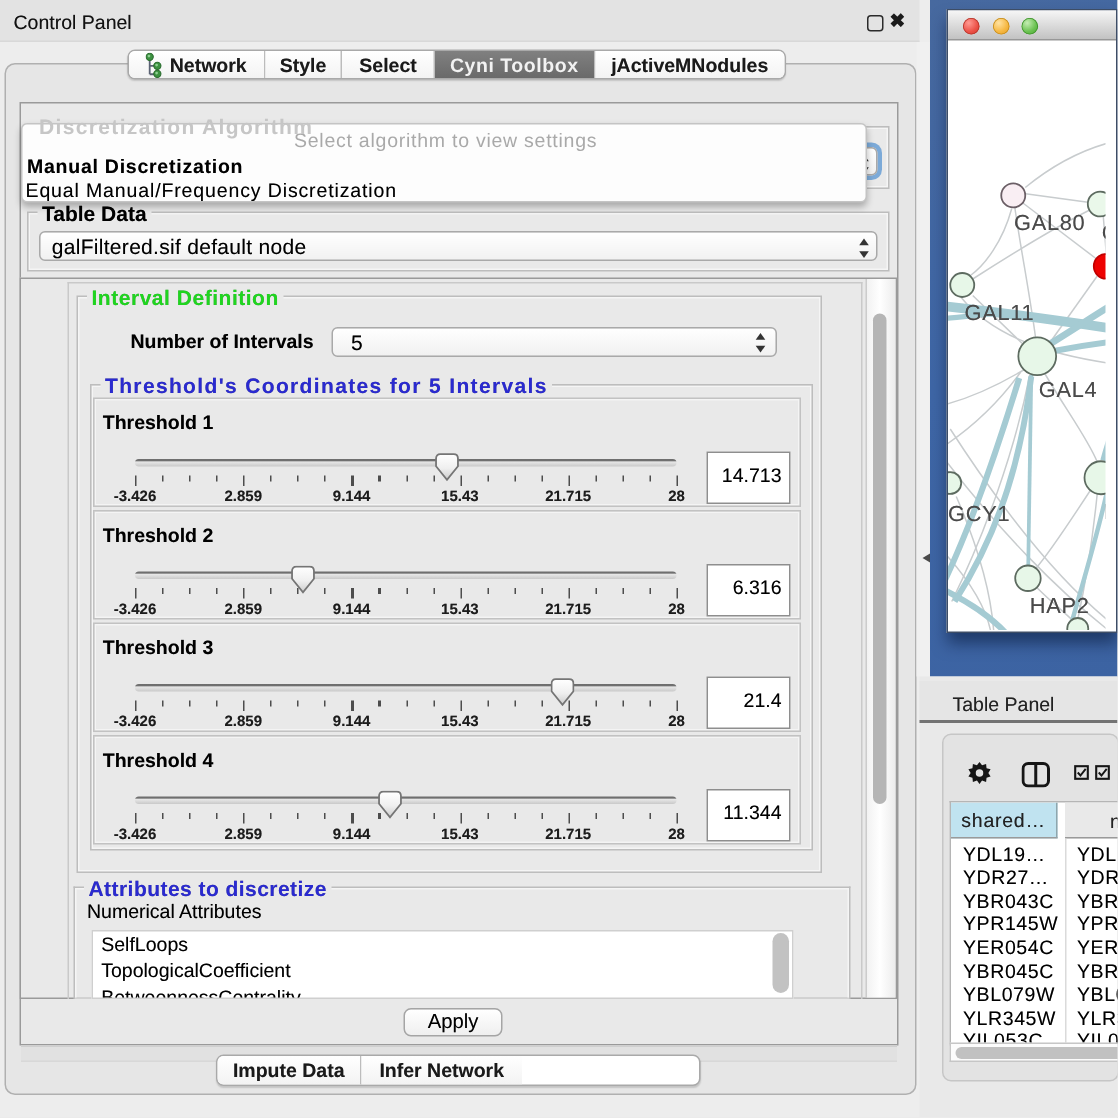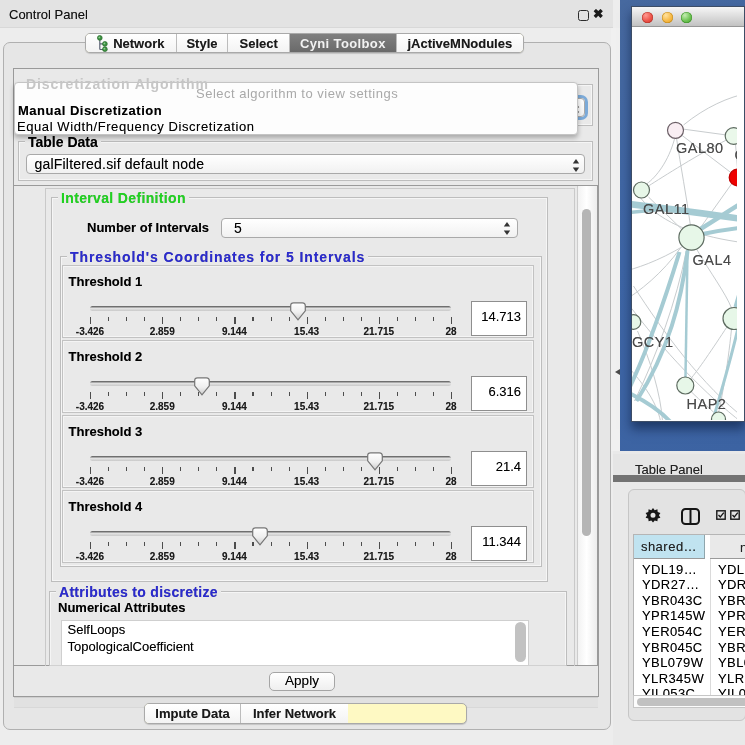--- a/index.html
+++ b/index.html
@@ -9,21 +9,21 @@
 
 #titlebar { position:absolute; left:0; top:0; width:613px; height:28px; background:#e3e3e3; border-bottom:1px solid #d8d8d8; }
 #titlebar .t { position:absolute; left:9px; top:7px; font-size:13px; color:#111; }
 #fl-ico { position:absolute; left:578px; top:10px; width:11px; height:11px; border:1.7px solid #2b2b2b; border-radius:2.5px; }
 #x-ico { position:absolute; left:593px; top:5.5px; font-size:12.5px; font-weight:bold; color:#1b1b1b; }
 
 
 #outer { position:absolute; left:3px; top:42px; width:608px; height:688px; background:#e6e6e6; border:1px solid #b0b0b0; border-radius:7px; }
 
 
-.seg { position:absolute; display:flex; background:#fef9c3; border:1px solid #a9a9a9; border-radius:5px; overflow:hidden; box-shadow:0 1px 1px rgba(0,0,0,0.15); }
+.seg { position:absolute; display:flex; background:#ffffff; border:1px solid #a9a9a9; border-radius:5px; overflow:hidden; box-shadow:0 1px 1px rgba(0,0,0,0.15); }
 .seg > div { display:flex; align-items:center; justify-content:center; font-size:13px; font-weight:bold; color:#1a1a1a; border-right:1px solid #bcbcbc; white-space:nowrap; background:linear-gradient(#ffffff,#f3f3f3); }
 .seg > div:last-child { border-right:none; }
 .seg > div.sel { background:linear-gradient(#808080,#6a6a6a); color:#f2f2f2; letter-spacing:0.37px; }
 #toptabs { left:85px; top:33px; width:439px; height:20px; }
 #bottabs { left:144px; top:703px; width:323px; height:21px; }
 
 
 #inner { position:absolute; left:13px; top:68px; width:586px; height:629px; background:#e9e9e9; border:1px solid #9a9a9a; }
 
 
@@ -62,21 +62,21 @@
 .thp { position:absolute; left:62px; width:472px; height:72.5px; background:#e9e9e9; border:1px solid #c2c2c2; box-shadow:inset 0 0 0 1px rgba(255,255,255,0.5); }
 .thlab { position:absolute; left:5.5px; top:8px; font-size:13px; font-weight:bold; }
 .track { position:absolute; height:5px; border-radius:2.5px; background:linear-gradient(#6e6e6e 0px,#707070 1px,#e6e6e6 2px,#c9c9c9 100%); }
 .tk { position:absolute; width:1.2px; background:#4d4d4d; }
 .tklbs { position:absolute; left:0; top:59.5px; width:100%; }
 .tklb { position:absolute; width:60px; text-align:center; font-size:10px; font-weight:bold; color:#1c1c1c; }
 .thumb { position:absolute; }
 .vbox { position:absolute; left:408px; width:56px; height:35px; background:#fff; border:1px solid #8e8e8e; font-size:13px; text-align:right; padding:7px 5px 0 0; }
 
 
-#numattr { position:absolute; left:58px; top:599.5px; font-size:13px; font-weight:bold; }
+#numattr { position:absolute; left:58px; top:599.5px; font-size:13px; font-weight:normal; }
 #attrlist { position:absolute; left:61px; top:620px; width:468px; height:46px; background:#fff; border:1px solid #cfcfcf; font-size:13px; overflow:hidden; }
 #attrlist div { padding:0 0 0 5.5px; height:17.3px; line-height:17.6px; }
 #attrvsb { position:absolute; left:515px; top:622px; width:11px; height:40px; background:#c2c2c2; border-radius:6px; }
 
 
 #applybtn { position:absolute; left:269px; top:672px; width:66px; height:19px; background:linear-gradient(#ffffff,#efefef); border:1px solid #a5a5a5; border-radius:5px; font-size:13.5px; text-align:center; padding-top:0px; }
 #strip { position:absolute; left:14px; top:697px; width:584px; height:11px; background:#e1e1e1; border-top:1px solid #cfcfcf; border-bottom:1px solid #d8d8d8; }
 
 
 #popup { position:absolute; left:14px; top:82px; width:564px; height:53px; background:#fdfdfd; border:1px solid #c4c4c4; border-radius:4px; box-shadow:0 3px 5px rgba(0,0,0,0.28); z-index:50; }
@@ -90,21 +90,21 @@
 
 
 #blue { position:absolute; left:620px; top:0; width:125px; height:451px; background:linear-gradient(150deg,#47699f 0%,#3e66a6 50%,#3c63a2 100%); }
 #netwin { position:absolute; left:631px; top:6px; width:114px; height:416px; background:#fff; border:1.5px solid #3d4d66; box-shadow:0 7px 10px rgba(0,15,45,0.5); }
 #nettb { position:absolute; left:0; top:0; width:100%; height:20px; background:linear-gradient(#f6f6f6,#c2c2c2); border-bottom:1px solid #979797; }
 .tl { position:absolute; top:4.5px; width:11px; height:11px; border-radius:50%; }
 #netcanvas { position:absolute; left:0; top:21px; width:105px; height:392px; overflow:hidden; }
 
 
 #tpanel { position:absolute; left:613px; top:451px; width:132px; height:294px; background:#e9e9e9; }
-#tpanel-hd { position:absolute; left:0px; top:3px; width:132px; height:28px; background:#e5e5e5; border-bottom:7px solid #737373; }
+#tpanel-hd { position:absolute; left:0px; top:3px; width:132px; height:28px; background:#e5e5e5; border-bottom:2px solid #737373; }
 #tpanel-hd span { position:absolute; left:22px; top:8px; font-size:13px; color:#222; }
 #tp-box { position:absolute; left:628px; top:489px; width:118px; height:232px; background:#e3e3e3; border:1px solid #c6c6c6; border-radius:6px; }
 #tbl { position:absolute; left:4px; top:43.5px; width:114px; height:163px; background:#fff; border:1px solid #b5b5b5; border-right:none; overflow:hidden; }
 .hcell { position:absolute; top:0; height:24px; font-size:13px; color:#222; text-align:center; padding-top:4.5px; letter-spacing:0.5px; }
 .trow { position:absolute; font-size:13px; color:#000; letter-spacing:0.4px; }
 #hsb { position:absolute; left:4px; top:205px; width:114px; height:13px; background:#fcfcfc; border:1px solid #c6c6c6; border-right:none; }
 #hsb .th { position:absolute; left:3px; top:2px; width:120px; height:8px; background:#c1c1c1; border-radius:4px; }
 </style></head>
 <body>
 
@@ -330,35 +330,36 @@
 <svg class="thumb" style="left:188.7px;top:35.5px" width="16" height="19" viewBox="0 0 16 19">
       <path d="M3.6 0.8 h8.8 q2.9 0 2.9 2.9 v5.1 L8 17.9 L0.7 8.8 v-5.1 q0 -2.9 2.9 -2.9 z" fill="url(#gthumb)" stroke="#757575" stroke-width="1.2"></path>
     </svg>
 <div class="vbox" style="top:34.5px">11.344</div>
 </div>
 
 <div id="numattr">Numerical Attributes</div>
 <div id="attrlist">
  <div>SelfLoops</div>
  <div>TopologicalCoefficient</div>
+ <div>BetweennessCentrality</div>
 </div>
 <div id="attrvsb"></div>
 
 <div id="applybtn">Apply</div>
 <div id="strip"></div>
 
 <div id="bottabs" class="seg">
  <div style="width:96px">Impute Data</div>
  <div style="width:107px">Infer Network</div>
 </div>
 
 <div id="popup">
  <span class="ghost2">Select algorithm to view settings</span>
  <span class="it1">Manual Discretization</span>
- <span class="it2">Equal Width/Frequency Discretization</span>
+ <span class="it2">Equal Manual/Frequency Discretization</span>
 </div>
 <span class="ghost1">Discretization Algorithm</span>
 
 <div id="divstrip"></div>
 <div id="divarrow"></div>
 
 <div id="blue"></div>
 <div id="netwin">
  <div id="nettb">
   <span class="tl" style="left:10px;background:radial-gradient(circle at 35% 30%,#ff9a92,#ec5248 55%,#d03328);box-shadow:inset 0 0 0 0.5px #b03328"></span>

